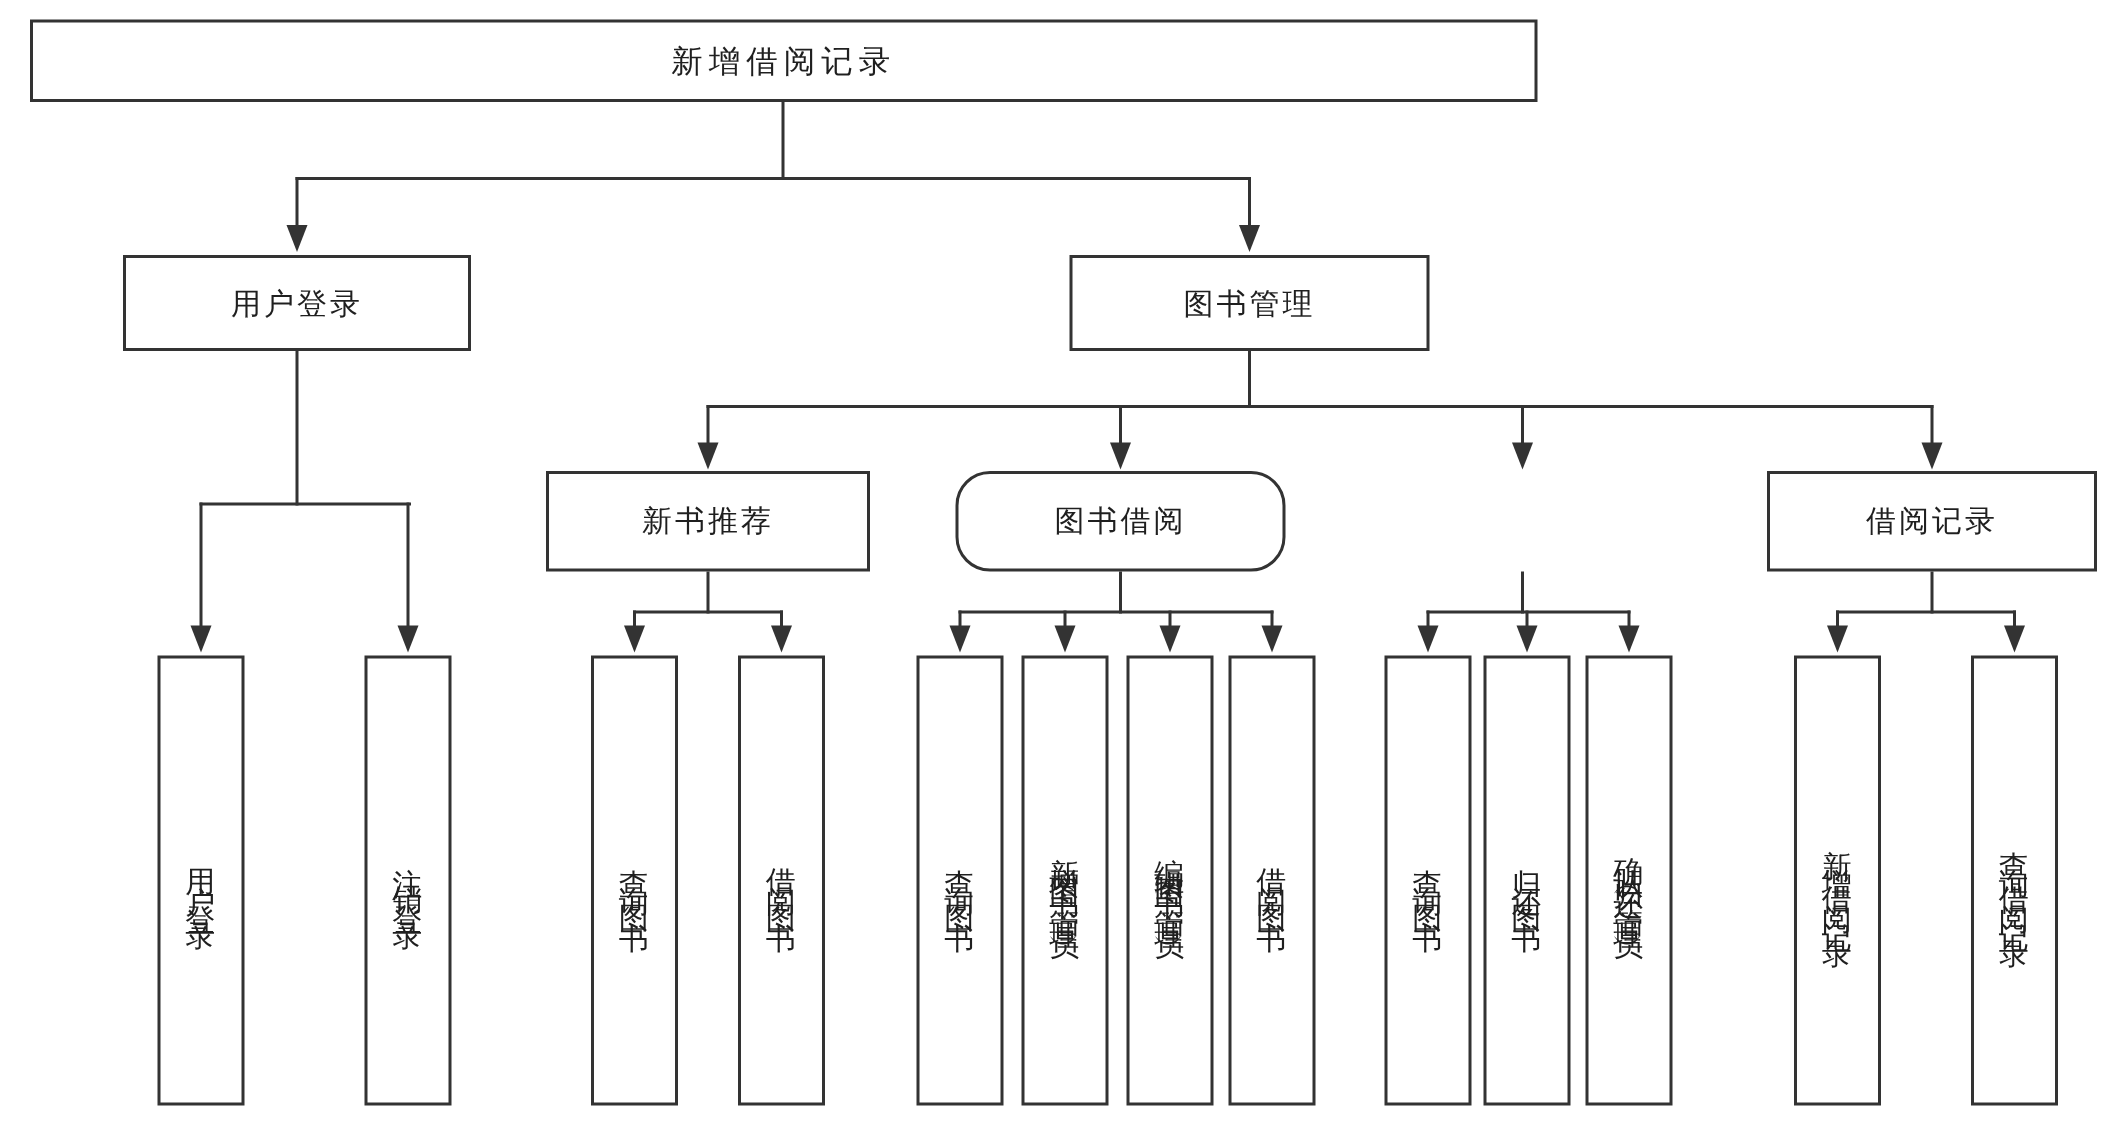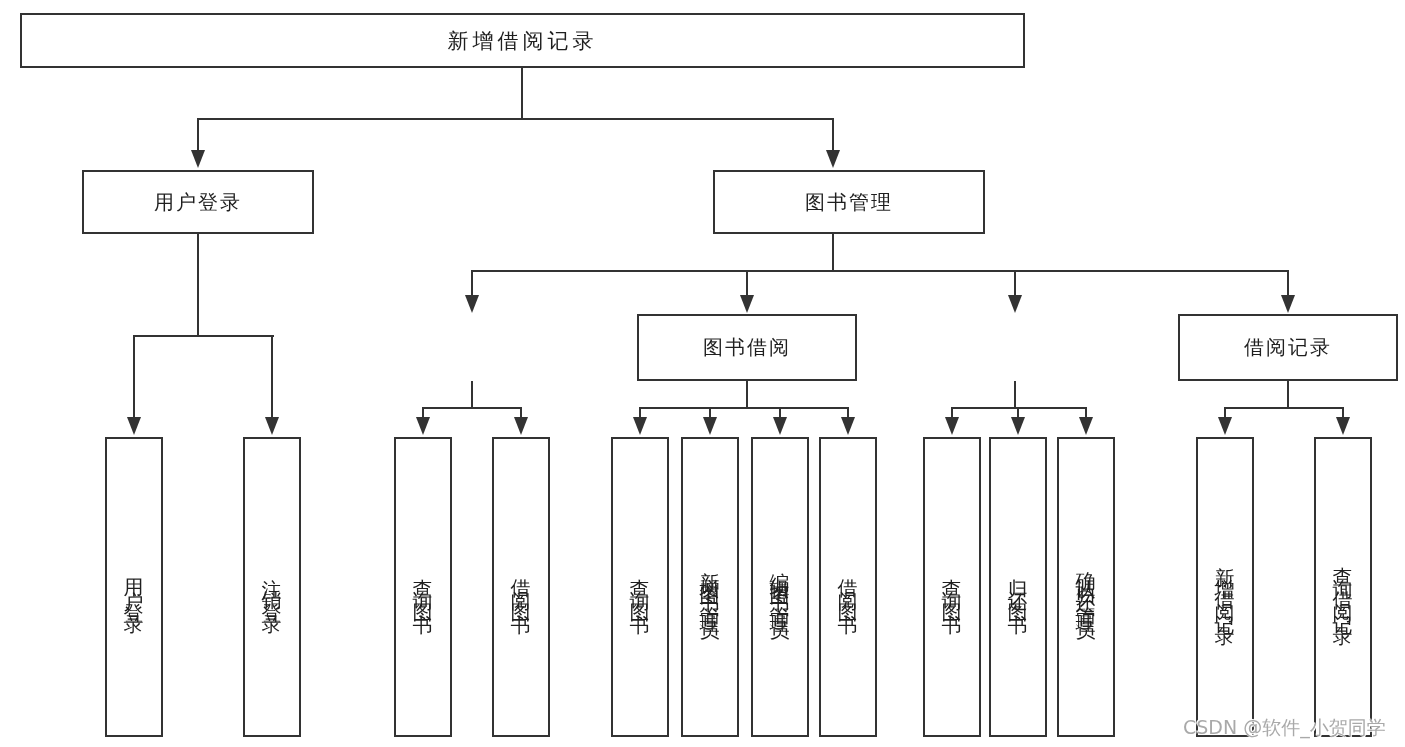--- a/index.html
+++ b/index.html
@@ -69,21 +69,21 @@
   <div class="line" style="left:521px; top:68px; width:2px; height:51px;"></div>
   <div class="line" style="left:197px; top:118px; width:637px; height:2px;"></div>
   <div class="line" style="left:197px; top:118px; width:2px; height:34px;"></div>
   <div class="arrow-down-icon" style="left:191px; top:150px;"></div>
   <div class="line" style="left:832px; top:118px; width:2px; height:34px;"></div>
   <div class="arrow-down-icon" style="left:826px; top:150px;"></div>
 
   <div class="box" style="left:82px; top:170px; width:232px; height:64px;">
     <span class="hl">用户登录</span>
   </div>
-  <div class="box" style="left:713px; top:170px; width:272px; height:64px;">
+  <div class="box" style="left:713px; top:170px; width:240px; height:64px;">
     <span class="hl">图书管理</span>
   </div>
 
   <div class="line" style="left:197px; top:234px; width:2px; height:103px;"></div>
   <div class="line" style="left:133px; top:335px; width:141px; height:2px;"></div>
   <div class="line" style="left:133px; top:335px; width:2px; height:84px;"></div>
   <div class="arrow-down-icon" style="left:127px; top:417px;"></div>
   <div class="line" style="left:271px; top:335px; width:2px; height:84px;"></div>
   <div class="arrow-down-icon" style="left:265px; top:417px;"></div>
 
@@ -91,21 +91,24 @@
   <div class="line" style="left:471px; top:270px; width:818px; height:2px;"></div>
   <div class="line" style="left:471px; top:270px; width:2px; height:27px;"></div>
   <div class="arrow-down-icon" style="left:465px; top:295px;"></div>
   <div class="line" style="left:746px; top:270px; width:2px; height:27px;"></div>
   <div class="arrow-down-icon" style="left:740px; top:295px;"></div>
   <div class="line" style="left:1014px; top:270px; width:2px; height:27px;"></div>
   <div class="arrow-down-icon" style="left:1008px; top:295px;"></div>
   <div class="line" style="left:1287px; top:270px; width:2px; height:27px;"></div>
   <div class="arrow-down-icon" style="left:1281px; top:295px;"></div>
 
-  <div class="box" style="left:637px; top:314px; width:220px; height:67px;">
+  <div class="box" style="left:364px; top:314px; width:216px; height:67px;">
+    <span class="hl">新书推荐</span>
+  </div>
+  <div class="box" style="left:637px; top:314px; width:220px; height:67px;border-radius:23px;">
     <span class="hl">图书借阅</span>
   </div>
   <div class="box" style="left:1178px; top:314px; width:220px; height:67px;">
     <span class="hl">借阅记录</span>
   </div>
 
   <div class="line" style="left:471px; top:381px; width:2px; height:28px;"></div>
   <div class="line" style="left:422px; top:407px; width:100px; height:2px;"></div>
   <div class="line" style="left:422px; top:407px; width:2px; height:12px;"></div>
   <div class="arrow-down-icon" style="left:416px; top:417px;"></div>
@@ -176,15 +179,14 @@
     <span class="vl vl-long">确认归还（管理员）</span>
   </div>
 
   <div class="box" style="left:1196px; top:437px; width:58px; height:300px;">
     <span class="vl">新增借阅记录</span>
   </div>
   <div class="box" style="left:1314px; top:437px; width:58px; height:300px;">
     <span class="vl">查询借阅记录</span>
   </div>
 
-  <div id="watermark">CSDN @软件_小贺同学</div>
 
 </div>
 
 </body></html>

